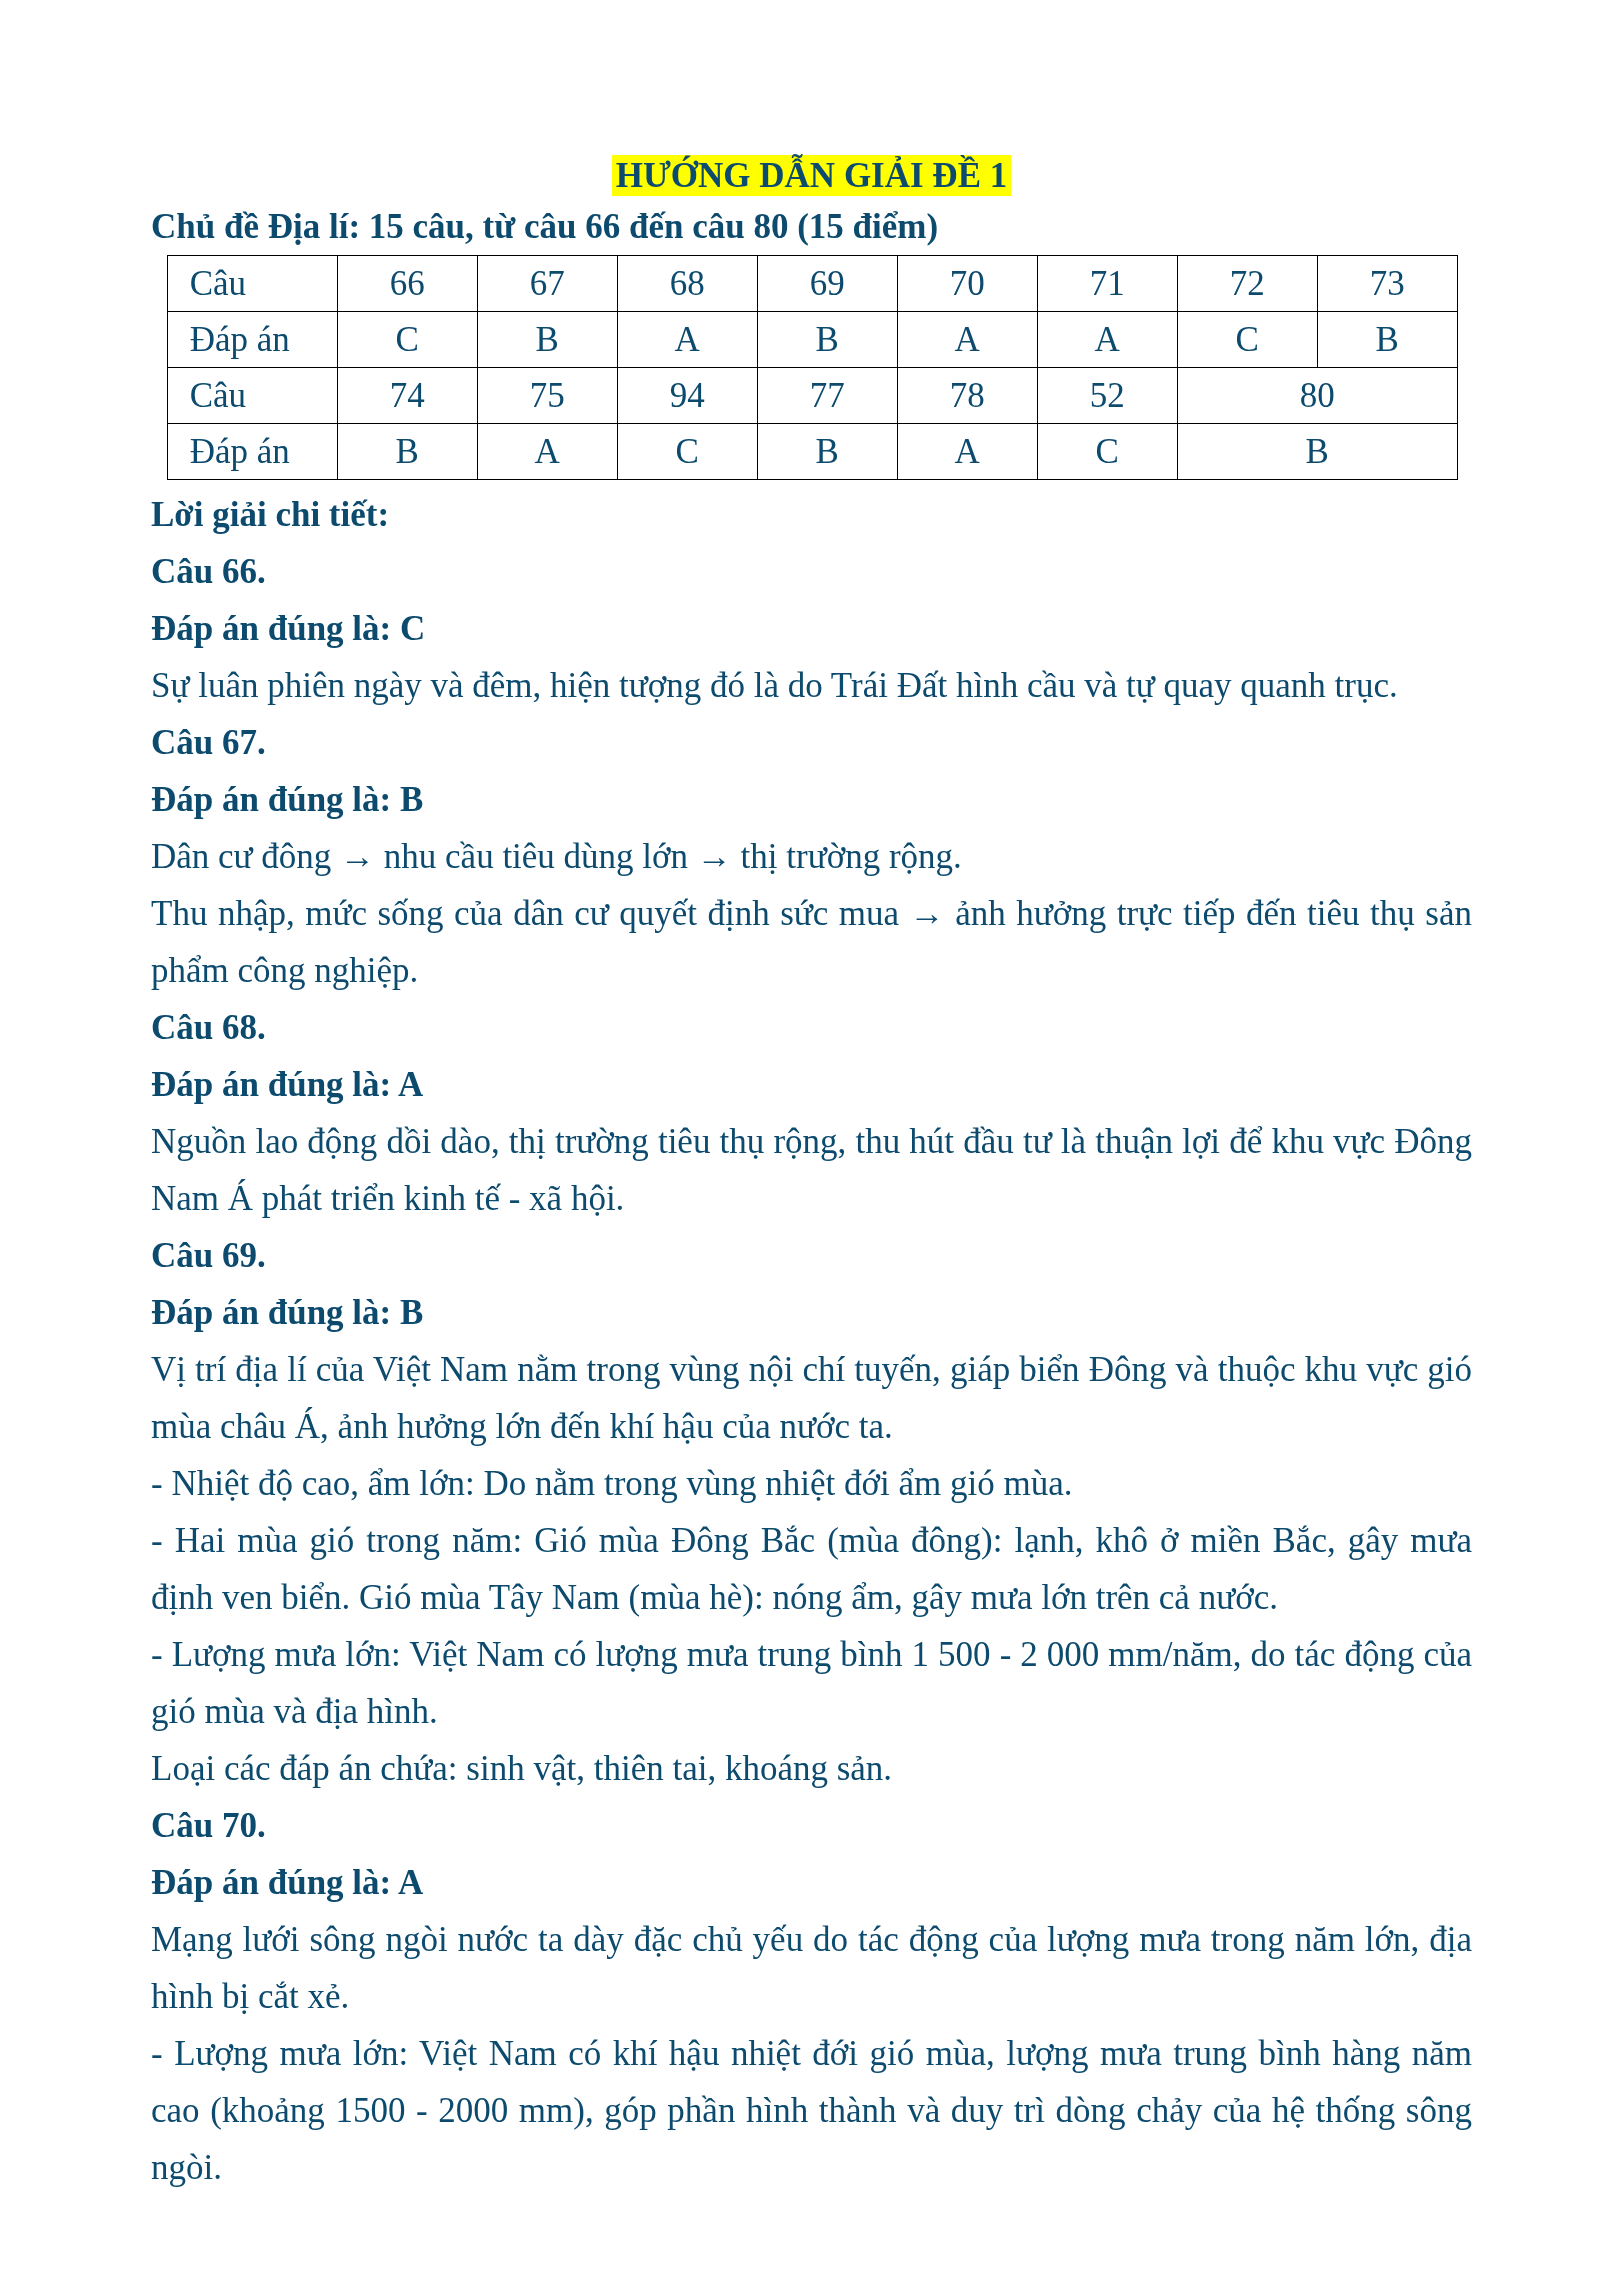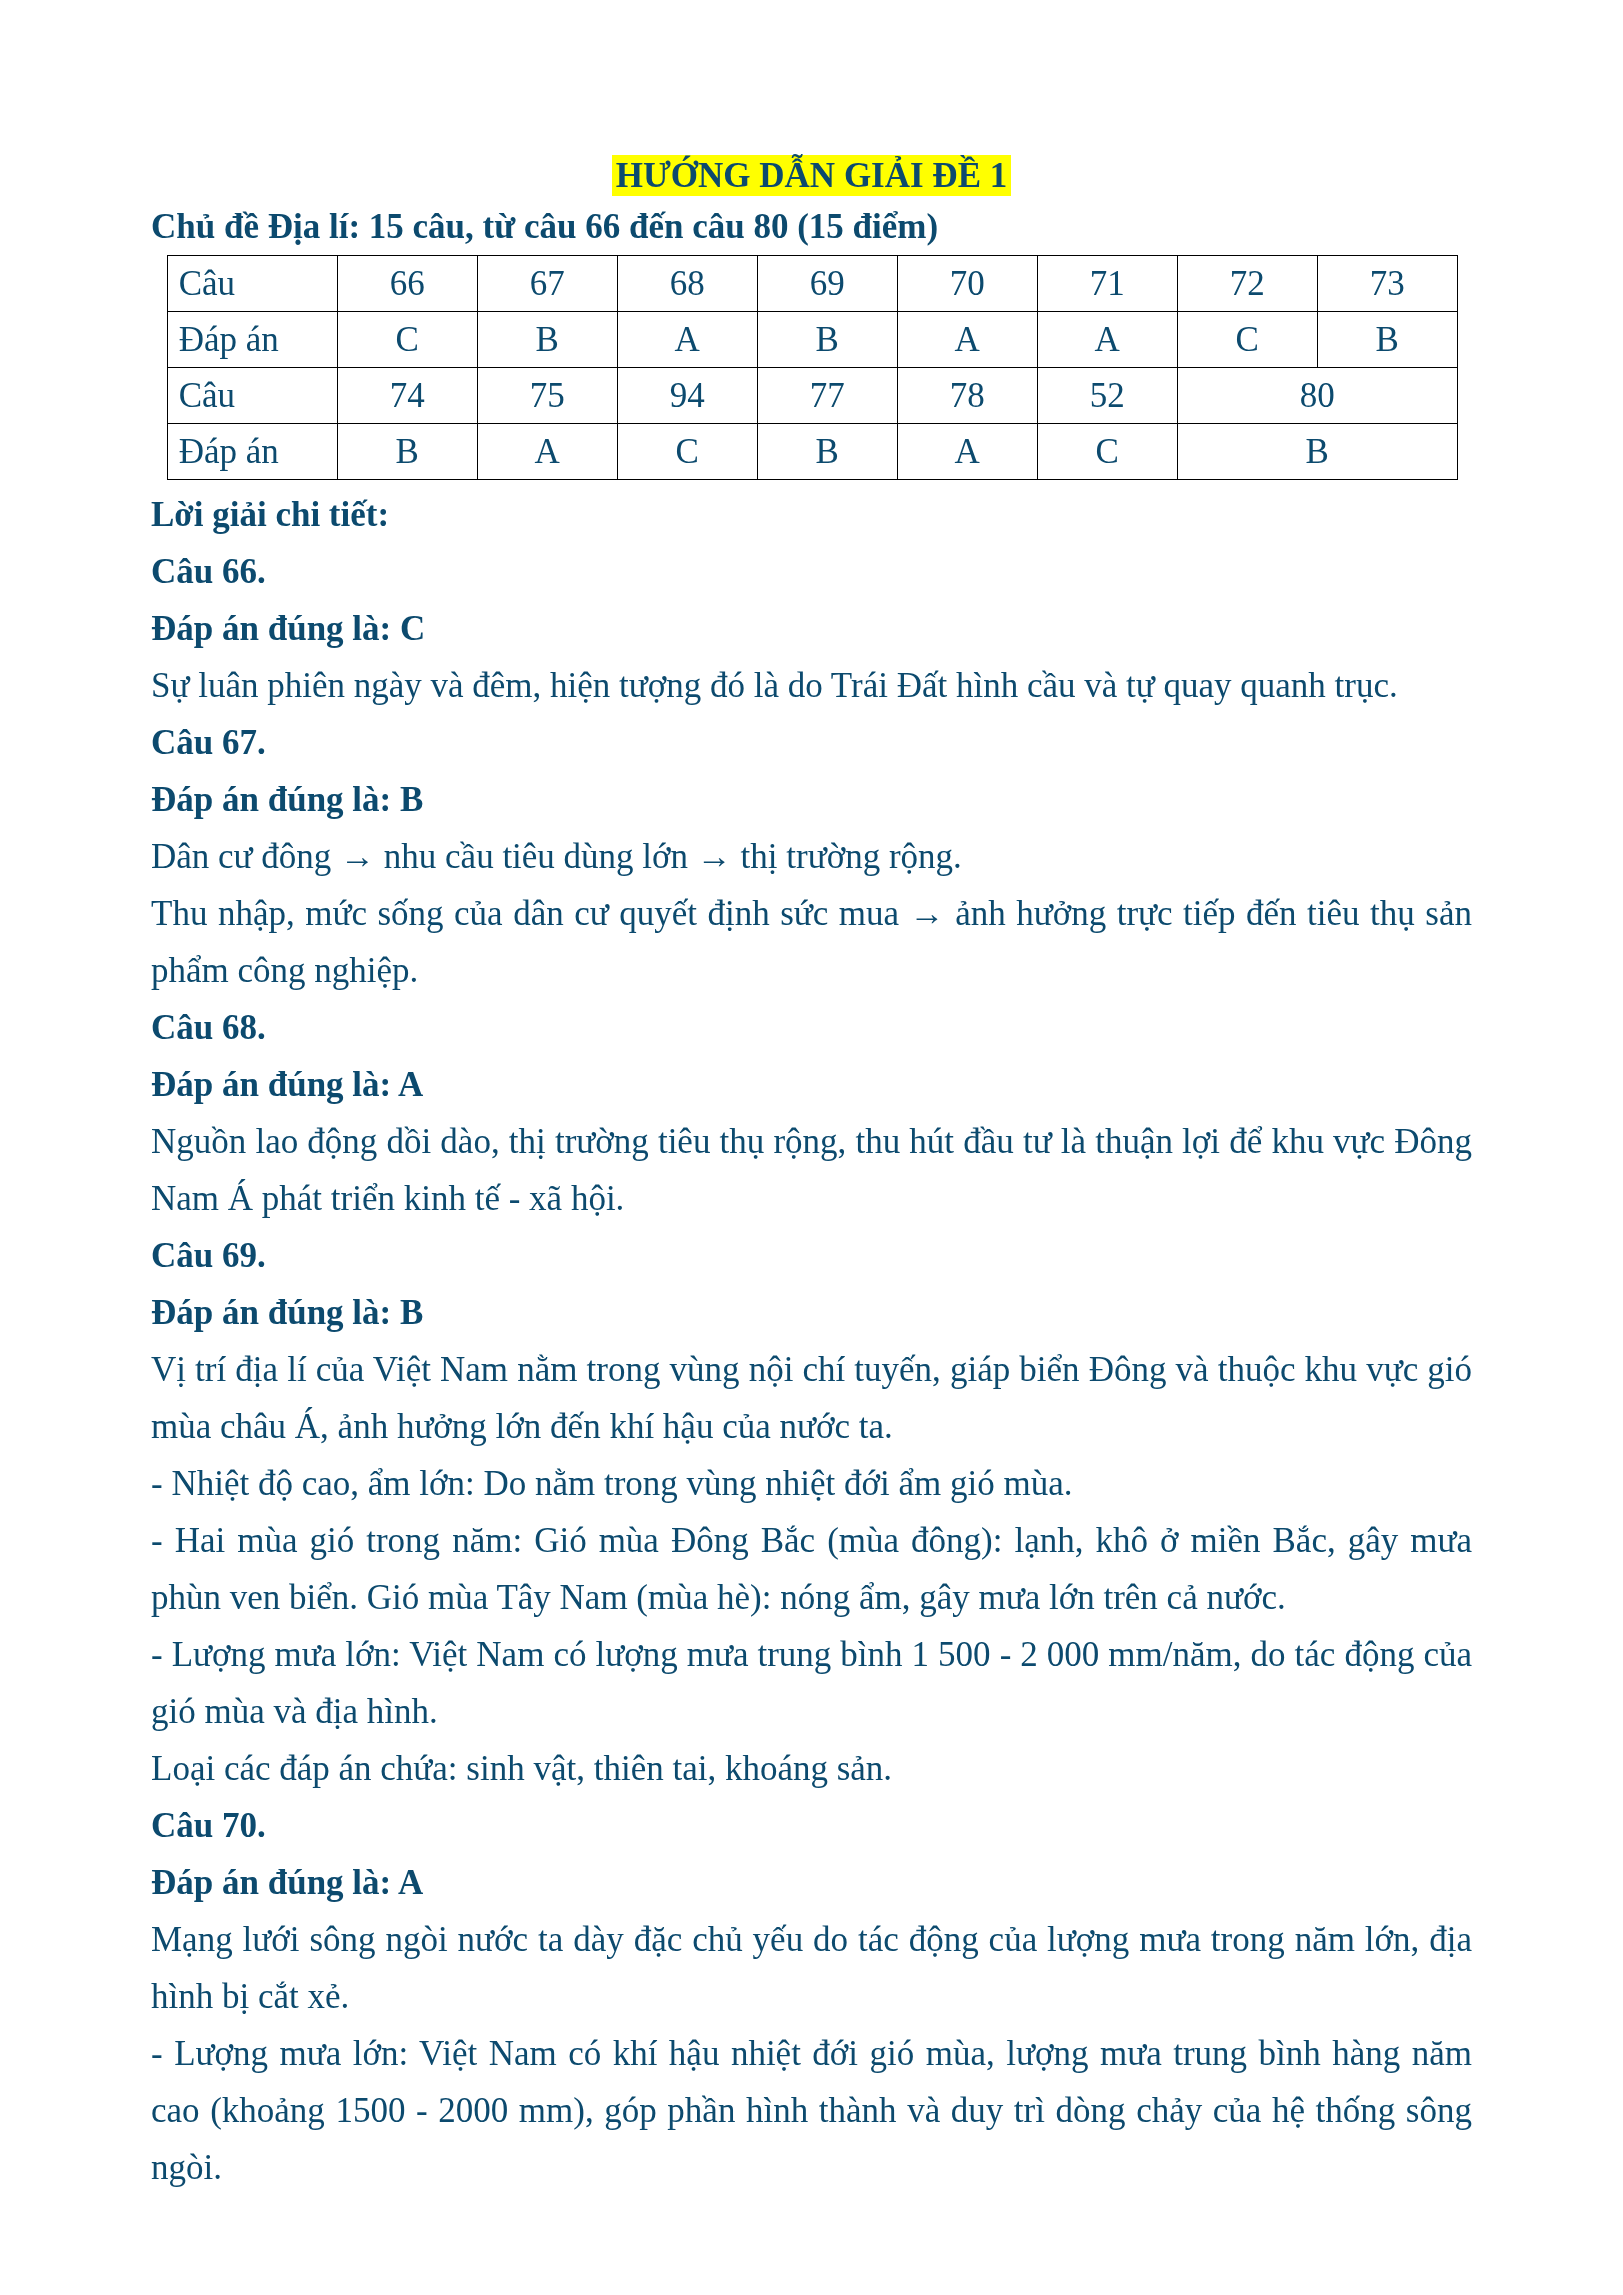--- a/index.html
+++ b/index.html
@@ -44,21 +44,21 @@
   table.answer-table td {
     border: 1.6px solid #000000;
     height: 55px;
     padding: 0;
     text-align: center;
     vertical-align: middle;
     font-size: 35px;
   }
   table.answer-table td.row-label {
     text-align: left;
-    padding-left: 11px;
+    padding-left: 22px;
   }
   .solutions {
     margin-top: 6.3px;
   }
   .solutions p {
     margin: 0;
     line-height: 57px;
     text-align: justify;
   }
   .solutions p.heading {
@@ -144,21 +144,21 @@
       <p class="heading">Đáp án đúng là: B</p>
       <p class="body-par">Dân cư đông → nhu cầu tiêu dùng lớn → thị trường rộng.</p>
       <p class="body-par">Thu nhập, mức sống của dân cư quyết định sức mua → ảnh hưởng trực tiếp đến tiêu thụ sản phẩm công nghiệp.</p>
       <p class="heading">Câu 68.</p>
       <p class="heading">Đáp án đúng là: A</p>
       <p class="body-par">Nguồn lao động dồi dào, thị trường tiêu thụ rộng, thu hút đầu tư là thuận lợi để khu vực Đông Nam Á phát triển kinh tế - xã hội.</p>
       <p class="heading">Câu 69.</p>
       <p class="heading">Đáp án đúng là: B</p>
       <p class="body-par">Vị trí địa lí của Việt Nam nằm trong vùng nội chí tuyến, giáp biển Đông và thuộc khu vực gió mùa châu Á, ảnh hưởng lớn đến khí hậu của nước ta.</p>
       <p class="body-par">- Nhiệt độ cao, ẩm lớn: Do nằm trong vùng nhiệt đới ẩm gió mùa.</p>
-      <p class="body-par">- Hai mùa gió trong năm: Gió mùa Đông Bắc (mùa đông): lạnh, khô ở miền Bắc, gây mưa phùn ven biển. Gió mùa Tây Nam (mùa hè): nóng ẩm, gây mưa lớn trên cả nước.</p>
+      <p class="body-par">- Hai mùa gió trong năm: Gió mùa Đông Bắc (mùa đông): lạnh, khô ở miền Bắc, gây mưa định ven biển. Gió mùa Tây Nam (mùa hè): nóng ẩm, gây mưa lớn trên cả nước.</p>
       <p class="body-par">- Lượng mưa lớn: Việt Nam có lượng mưa trung bình 1 500 - 2 000 mm/năm, do tác động của gió mùa và địa hình.</p>
       <p class="body-par">Loại các đáp án chứa: sinh vật, thiên tai, khoáng sản.</p>
       <p class="heading">Câu 70.</p>
       <p class="heading">Đáp án đúng là: A</p>
       <p class="body-par">Mạng lưới sông ngòi nước ta dày đặc chủ yếu do tác động của lượng mưa trong năm lớn, địa hình bị cắt xẻ.</p>
       <p class="body-par">- Lượng mưa lớn: Việt Nam có khí hậu nhiệt đới gió mùa, lượng mưa trung bình hàng năm cao (khoảng 1500 - 2000 mm), góp phần hình thành và duy trì dòng chảy của hệ thống sông ngòi.</p>
     </div>
 
 </div>
 

